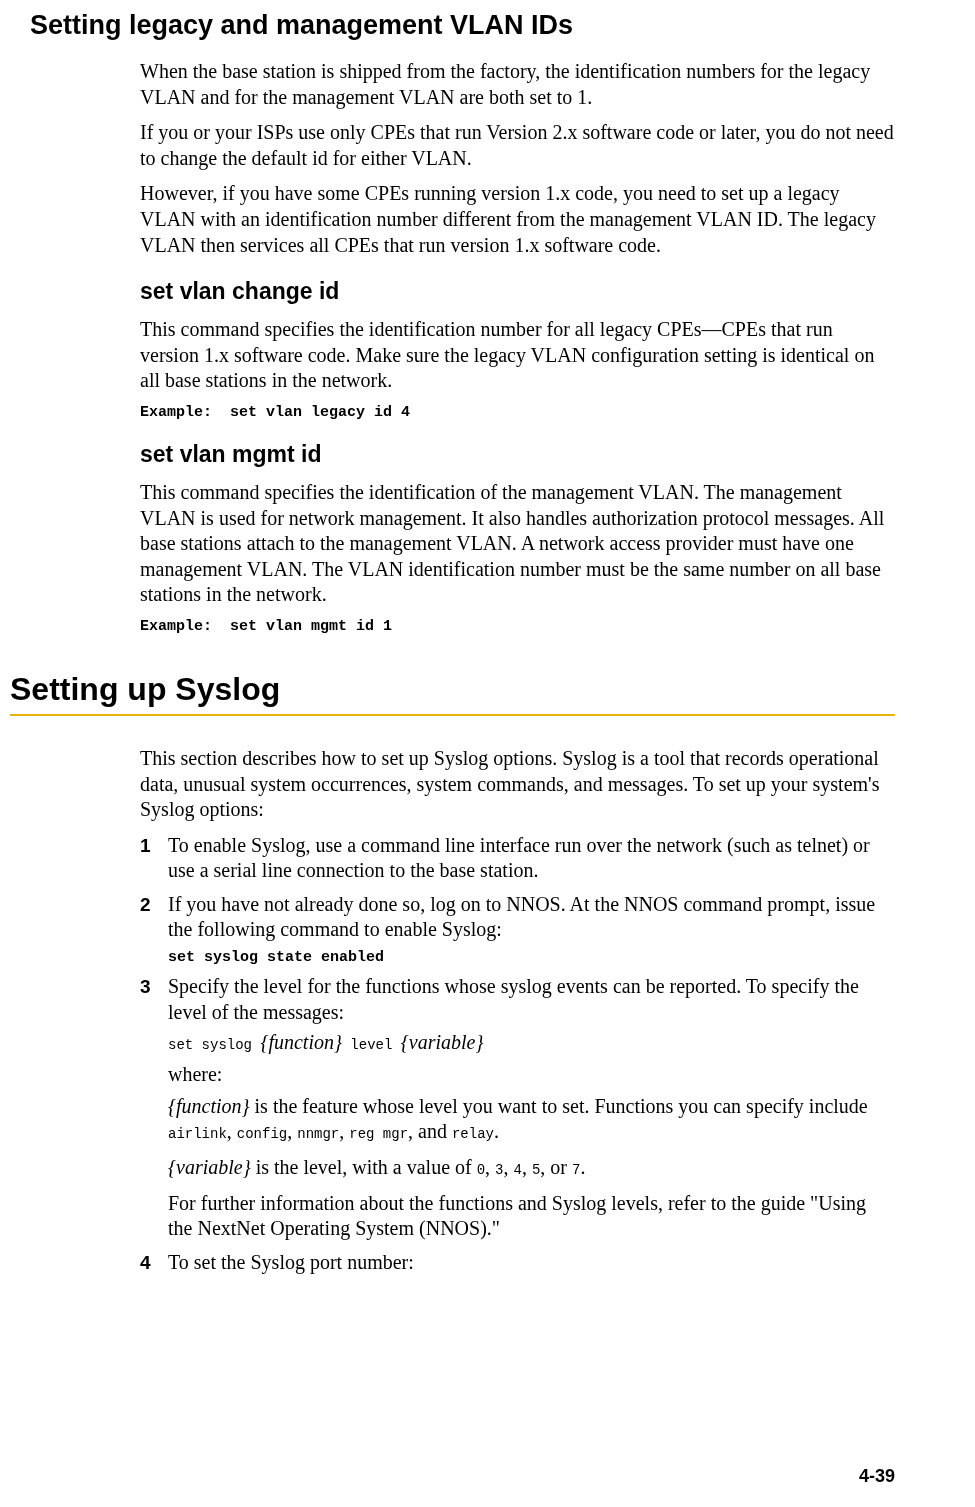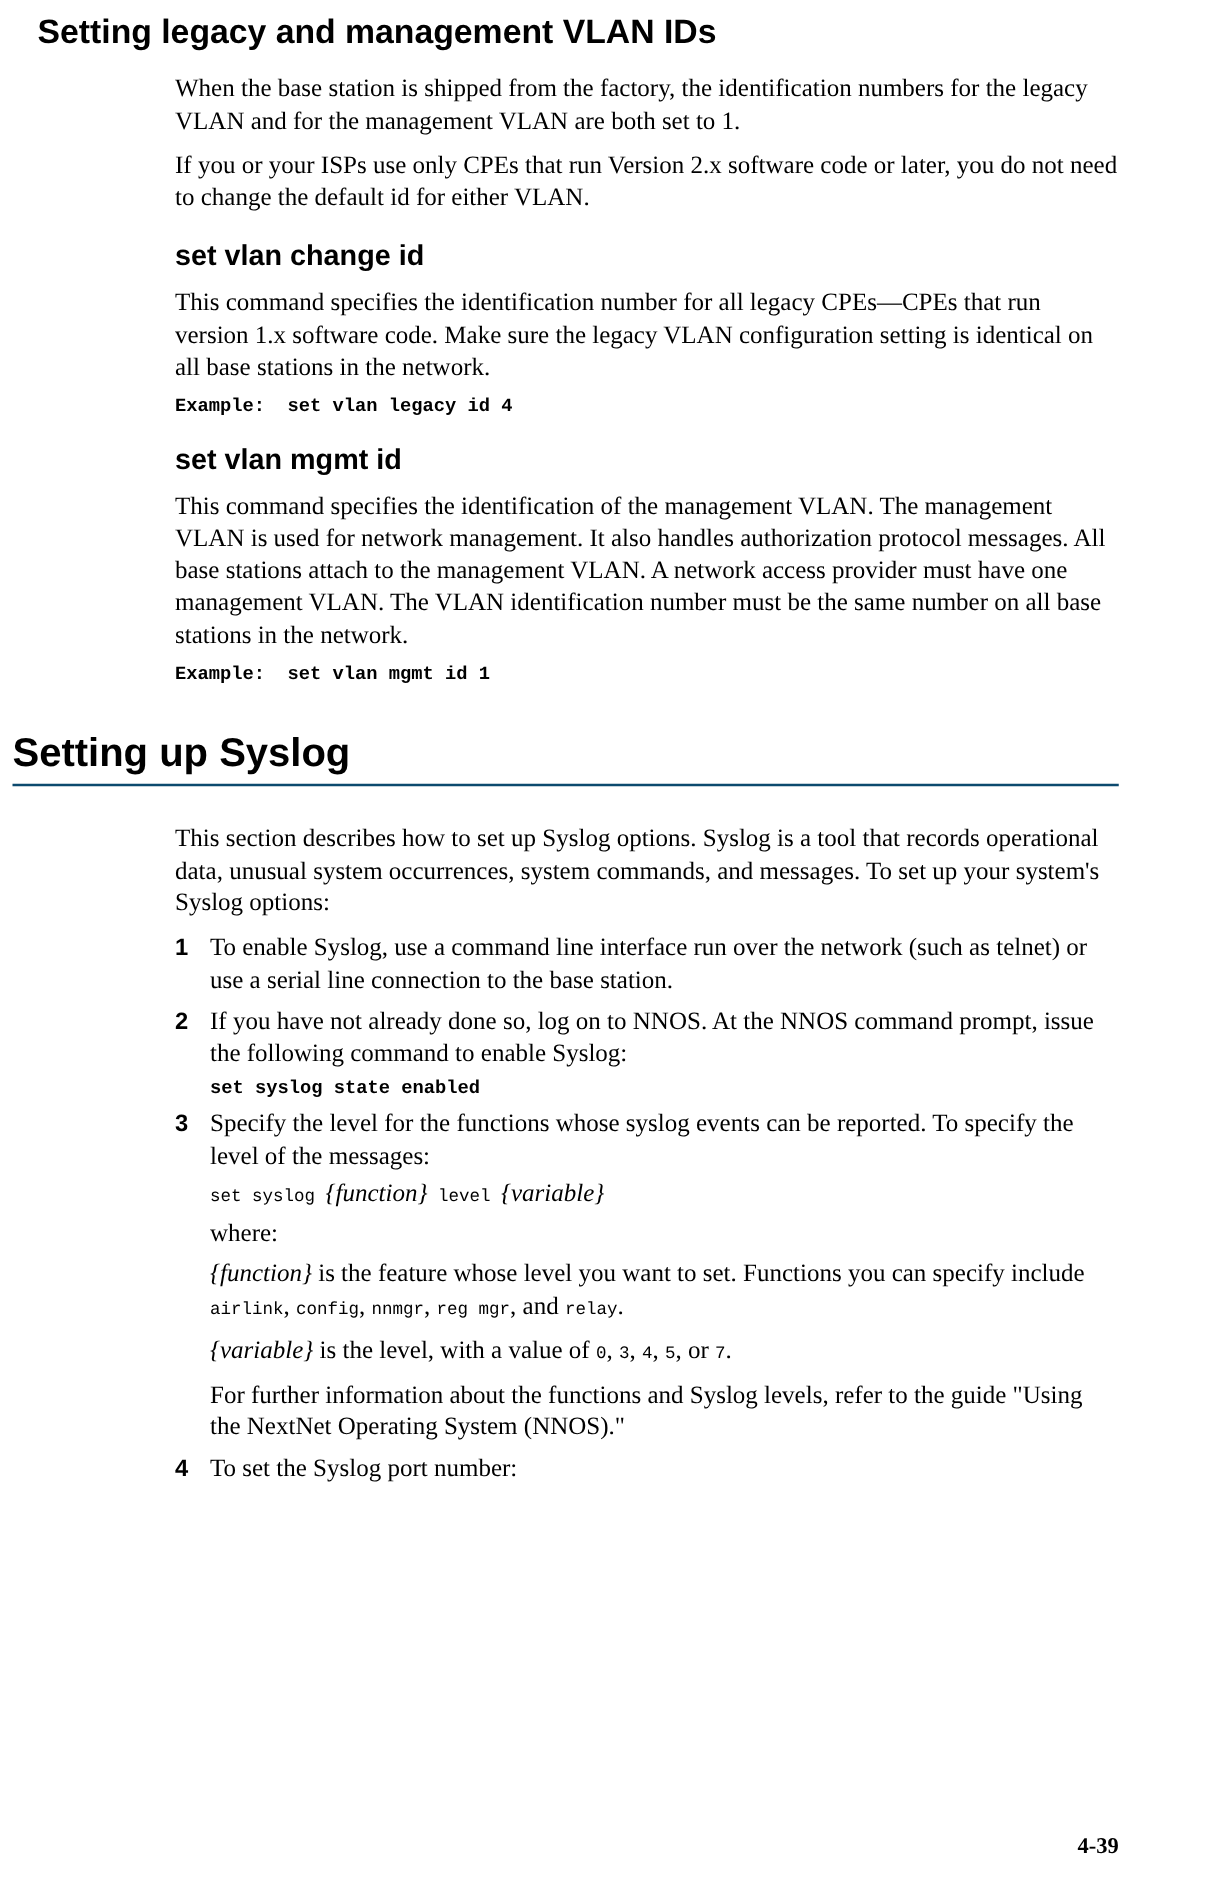--- a/index.html
+++ b/index.html
@@ -24,21 +24,21 @@
     font-weight: bold;
     font-size: 27px;
     margin: 0 0 18px 20px;
   }
   .h1-major {
     font-family: Arial, Helvetica, sans-serif;
     font-weight: bold;
     font-size: 32px;
     margin: 36px 0 0 0;
     padding-bottom: 6px;
-    border-bottom: 2px solid #0c4a6e;
+    border-bottom: 2px solid #eab308;
   }
   .h2-sub {
     font-family: Arial, Helvetica, sans-serif;
     font-weight: bold;
     font-size: 23px;
     margin: 20px 0 12px 130px;
   }
   .body-block {
     margin-left: 130px;
   }
@@ -91,36 +91,37 @@
   .italic { font-style: italic; }
   .mono-inline {
     font-family: "Courier New", Courier, monospace;
     font-weight: normal;
     font-size: 14px;
   }
   .pagenum {
     position: absolute;
     bottom: 20px;
     right: 80px;
-    font-family: Liberation Serif, serif;
+    font-family: Liberation Sans, sans-serif;
     font-weight: bold;
     font-size: 18px;
   }
 </style>
 </head>
 <body>
 
 <div class="page">
   <div class="content">
 
     <div class="h1-section">Setting legacy and management VLAN IDs</div>
 
     <div class="body-block">
       <p class="para">When the base station is shipped from the factory, the identification numbers for the legacy VLAN and for the management VLAN are both set to 1.</p>
       <p class="para">If you or your ISPs use only CPEs that run Version 2.x software code or later, you do not need to change the default id for either VLAN.</p>
+      <p class="para">However, if you have some CPEs running version 1.x code, you need to set up a legacy VLAN with an identification number different from the management VLAN ID. The legacy VLAN then services all CPEs that run version 1.x software code.</p>
     </div>
 
     <div class="h2-sub">set vlan change id</div>
     <div class="body-block">
       <p class="para">This command specifies the identification number for all legacy CPEs—CPEs that run version 1.x software code. Make sure the legacy VLAN configuration setting is identical on all base stations in the network.</p>
       <div class="mono">Example:  set vlan legacy id 4</div>
     </div>
 
     <div class="h2-sub">set vlan mgmt id</div>
     <div class="body-block">

